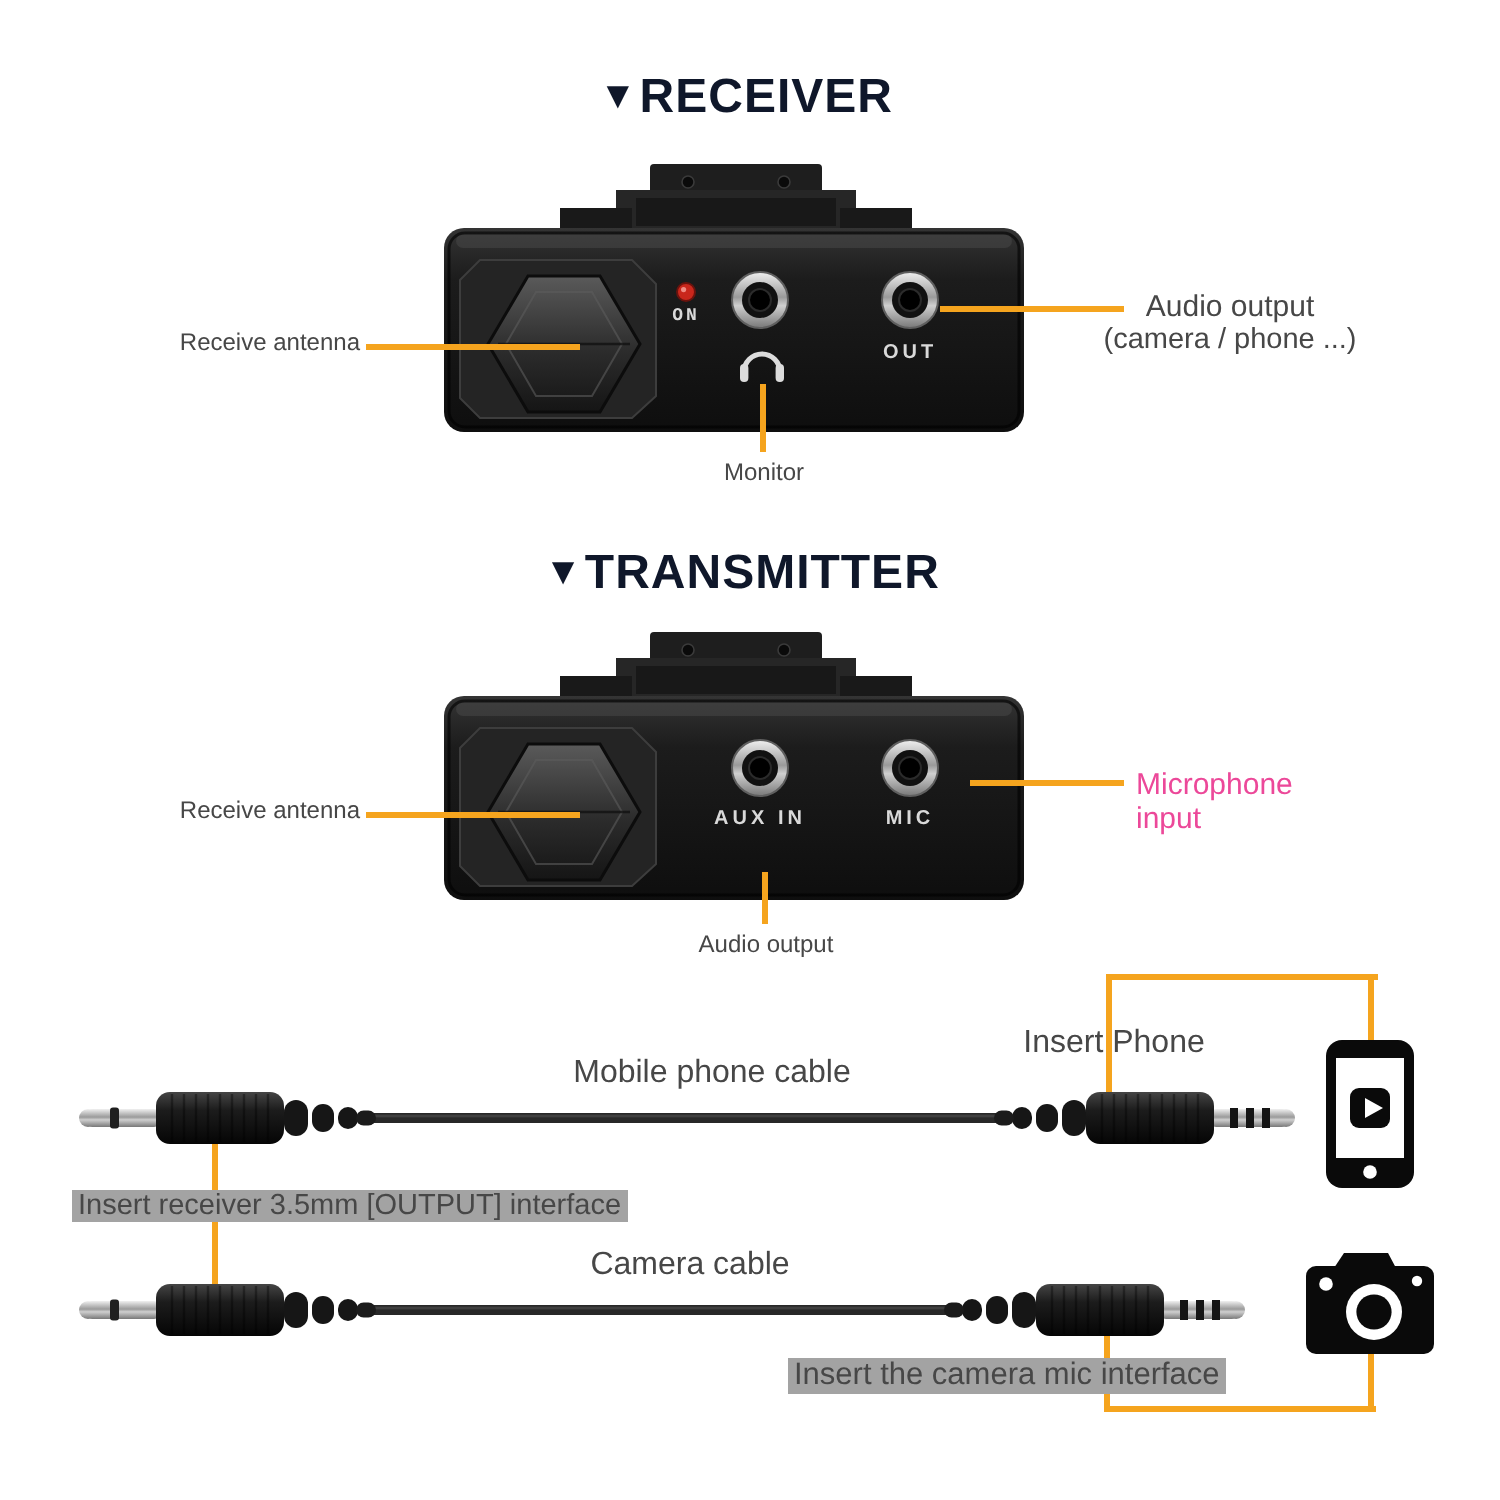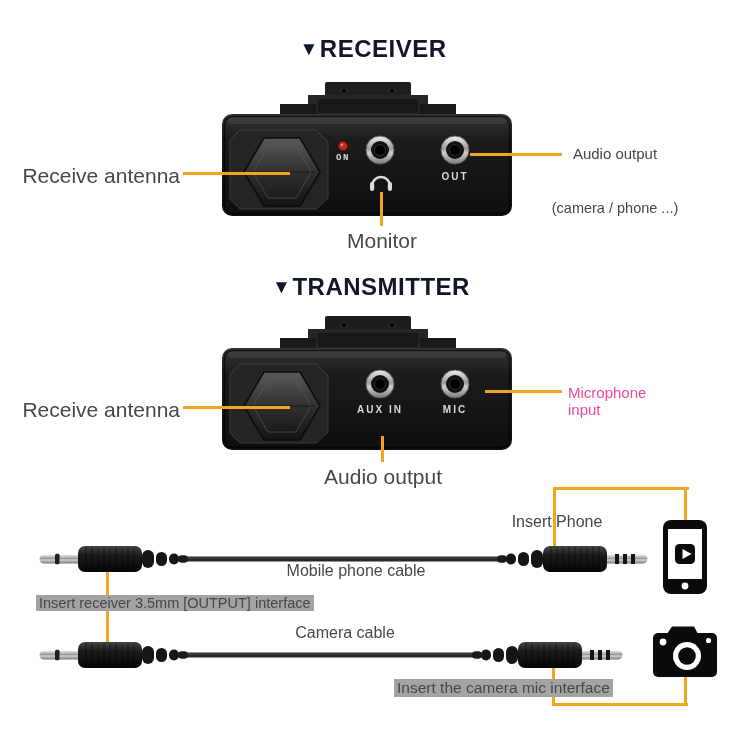--- a/index.html
+++ b/index.html
@@ -7,21 +7,21 @@
     position:relative; width:750px; height:750px; background:#ffffff;
     font-family:"Liberation Sans", sans-serif; overflow:hidden;
     --accent:#F5A41E;
   }
   .abs { position:absolute; }
   .title {
     position:absolute; transform:translateX(-50%);
     font-size:24px; font-weight:bold; color:#0f172a; white-space:nowrap; letter-spacing:0.5px;
   }
   .title .tri { font-size:19px; vertical-align:2px; margin-right:1px; }
-  .label { position:absolute; color:#474747; font-size:21px; white-space:nowrap; }
+  .label { position:absolute; color:#474747; font-size:12px; white-space:nowrap; }
   .label.right-anchor { text-align:right; }
   .label.centered { transform:translateX(-50%); text-align:center; }
   .hline { position:absolute; height:3px; background:var(--accent); }
   .vline { position:absolute; width:3px; background:var(--accent); }
   .port-label {
     position:absolute; transform:translateX(-50%);
     color:#d9d9d9; font-weight:bold; font-size:10px; letter-spacing:2px; white-space:nowrap;
   }
   .port-label.small { font-size:9px; letter-spacing:1.5px; }
   .cable-title { position:absolute; transform:translateX(-50%); color:#474747; font-size:16px; white-space:nowrap; }
@@ -139,21 +139,21 @@
 
   <span class="port-label small" style="left:343px; top:153px;font-family:Liberation Mono, monospace;">ON</span>
   <span class="port-label" style="left:455px; top:171px;">OUT</span>
 
   <div class="hline" style="left:183px; top:172px; width:107px;"></div>
   <div class="label right-anchor" style="right:570px; top:164px;">Receive antenna</div>
 
   <div class="hline" style="left:470px; top:153px; width:92px;"></div>
   <div class="abs" style="left:550px; top:145px; width:130px; text-align:center; color:#474747;">
     <div style="font-size:15px;">Audio output</div>
-    <div style="font-size:14.5px;margin-top:38px;">(camera / phone ...)</div>
+    <div style="font-size:14.5px;">(camera / phone ...)</div>
   </div>
 
   <div class="vline" style="left:380px; top:192px; height:34px;"></div>
   <div class="label centered" style="left:382px; top:229px;">Monitor</div>
 
   <div class="title" style="left:371px; top:273px;">
     <span class="tri">▼</span><span>TRANSMITTER</span>
   </div>
 
   <svg style="left:222px; top:316px;" width="290" height="135" viewBox="0 0 290 135">
@@ -230,19 +230,19 @@
     <path d="M14,9 L19,1.5 H41 L45,9 Z" fill="#0a0a0a"></path>
     <rect x="0" y="8" width="64" height="44" rx="5" fill="#0a0a0a"></rect>
     <circle cx="10" cy="17" r="3.4" fill="#ffffff"></circle>
     <circle cx="55.5" cy="15.5" r="2.6" fill="#ffffff"></circle>
     <g>
       <circle cx="34" cy="31" r="14" fill="#ffffff"></circle>
       <circle cx="34" cy="31" r="8.8" fill="#0a0a0a"></circle>
     </g>
   </svg>
 
-  <div class="cable-title" style="left:356px; top:528px;margin-top:34px;">Mobile phone cable</div>
+  <div class="cable-title" style="left:356px; top:528px;">Mobile phone cable</div>
   <div class="label centered" style="left:557px; top:513px; font-size:16px;text-align:right;">Insert Phone</div>
   <div class="note-label" style="left:36px; top:595px; font-size:14.5px;">Insert receiver 3.5mm [OUTPUT] interface</div>
   <div class="cable-title" style="left:345px; top:624px;">Camera cable</div>
   <div class="note-label" style="left:394px; top:679px; font-size:15.5px;">Insert the camera mic interface</div>
 
 </div>
 
 </body></html>

